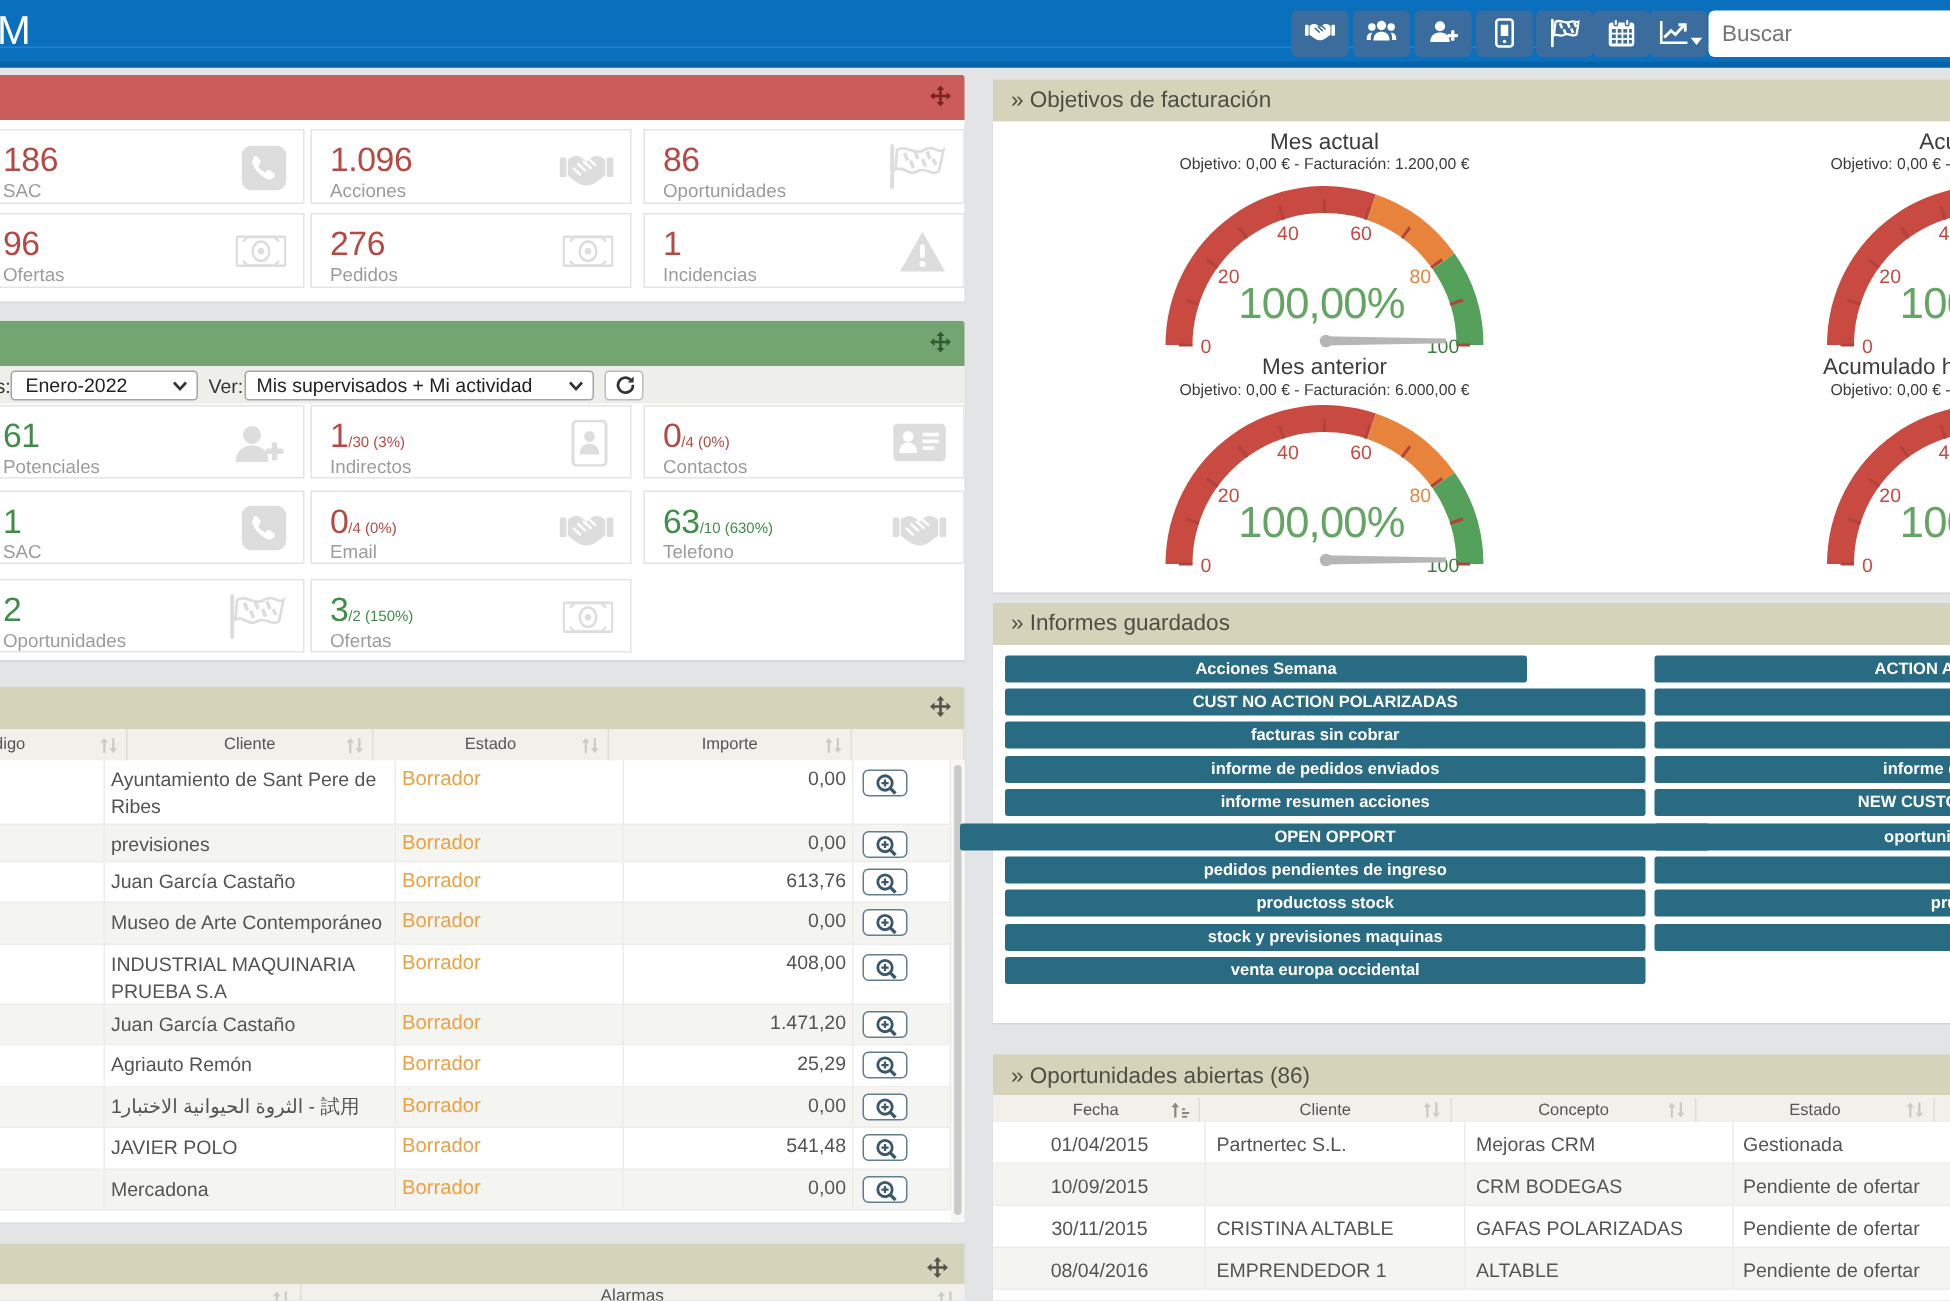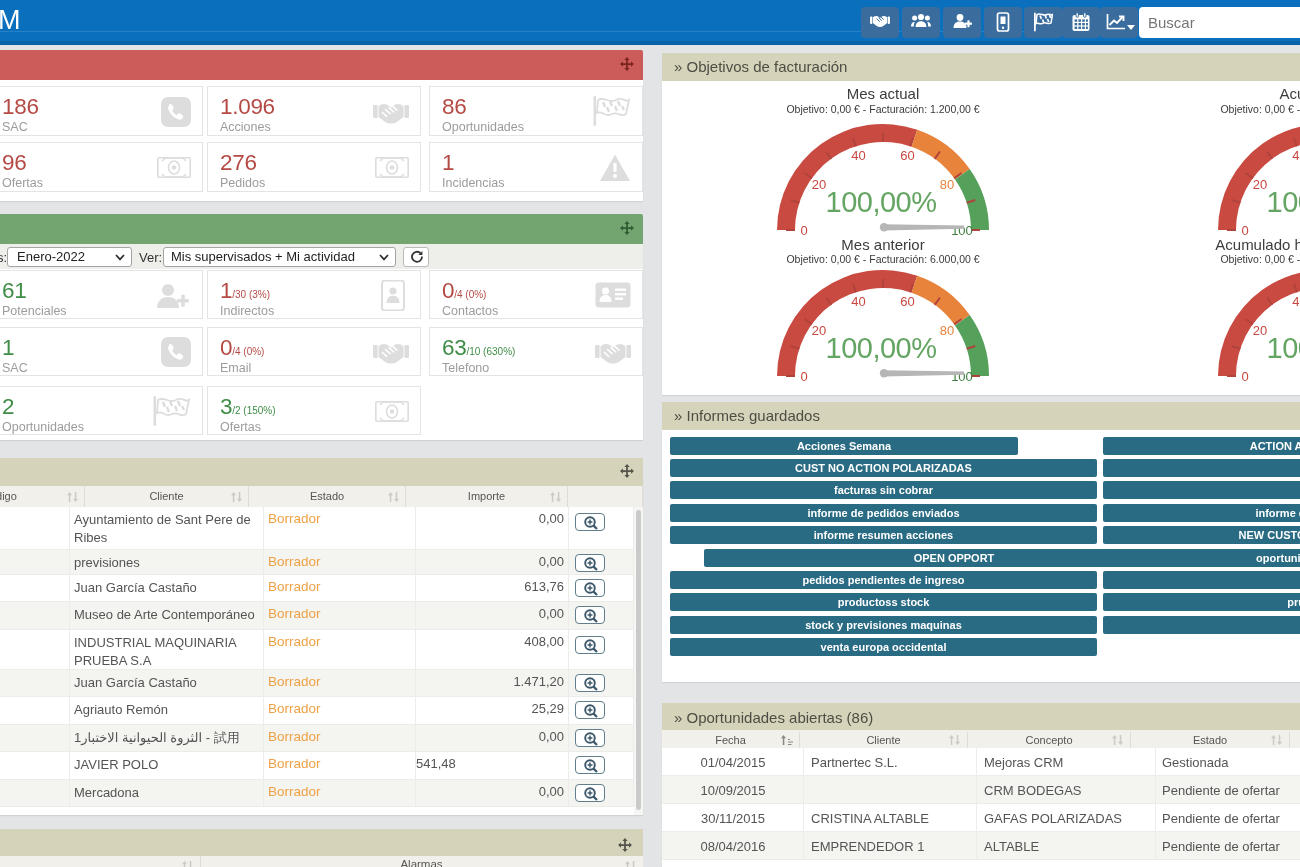--- a/index.html
+++ b/index.html
@@ -426,21 +426,21 @@
     <line x1="7" y1="4.6" x2="7" y2="9.4" stroke="#3b586b" stroke-width="1.5"></line>
   </svg>
 <div class="abs" style="left:-30px;top:752px;width:673px;height:28px;background:#fff"></div>
 <div class="bcell" style="left:-30px;top:752px;width:100px;height:28px"></div>
 <div class="bcell" style="left:70px;top:752px;width:194px;height:28px"></div>
 <div class="bcell" style="left:264px;top:752px;width:152px;height:28px"></div>
 <div class="bcell" style="left:416px;top:752px;width:153px;height:28px"></div>
 <div class="bcell" style="left:569px;top:752px;width:65px;height:28px"></div>
 <div class="abs" style="left:74px;top:756px;width:186px;font-size:13px;color:#545454;line-height:18px">JAVIER POLO</div>
 <div class="abs" style="left:268px;top:756px;font-size:13.5px;color:#efa145">Borrador</div>
-<div class="abs" style="left:416px;top:756px;width:148px;font-size:13px;color:#545454;">541,48</div>
+<div class="abs" style="left:416px;top:756px;width:148px;font-size:13px;color:#545454;text-align:right">541,48</div>
 <div class="abs" style="left:575px;top:756px;width:30px;height:18px;background:#fff;border:1.5px solid #627e8c;border-radius:4px"></div>
 <svg class="abs" style="left:583px;top:758px" width="15" height="15" viewBox="0 0 15 15">
     <circle cx="7" cy="7" r="4.8" fill="none" stroke="#3b586b" stroke-width="1.9"></circle>
     <line x1="10.6" y1="10.6" x2="14" y2="14" stroke="#3b586b" stroke-width="2.2"></line>
     <line x1="4.6" y1="7" x2="9.4" y2="7" stroke="#3b586b" stroke-width="1.5"></line>
     <line x1="7" y1="4.6" x2="7" y2="9.4" stroke="#3b586b" stroke-width="1.5"></line>
   </svg>
 <div class="abs" style="left:-30px;top:780px;width:673px;height:27px;background:#f4f4f1"></div>
 <div class="bcell" style="left:-30px;top:780px;width:100px;height:27px"></div>
 <div class="bcell" style="left:70px;top:780px;width:194px;height:27px"></div>
@@ -582,21 +582,21 @@
     <polygon points="662,289.2 743,290.6 743,293.8 662,295.4" fill="#b6b6b6"></polygon>
     <circle cx="663" cy="292.3" r="4.2" fill="#b6b6b6"></circle>
   </svg>
 <div class="hdr" style="left:662px;top:402px;width:875px;background:#d6d3bb">» Informes guardados</div>
 <div class="panel" style="left:662px;top:430px;width:875px;height:252px"></div>
 <div class="ib" style="left:670px;top:436.5px;width:348px">Acciones Semana</div>
 <div class="ib" style="left:670px;top:458.9px;width:427px">CUST NO ACTION POLARIZADAS</div>
 <div class="ib" style="left:670px;top:481.3px;width:427px">facturas sin cobrar</div>
 <div class="ib" style="left:670px;top:503.7px;width:427px">informe de pedidos enviados</div>
 <div class="ib" style="left:670px;top:526.1px;width:427px">informe resumen acciones</div>
-<div class="ib" style="left:704px;top:548.5px;width:500px">OPEN OPPORT</div>
+<div class="ib" style="left:640px;top:548.5px;width:500px">OPEN OPPORT</div>
 <div class="ib" style="left:670px;top:570.9px;width:427px">pedidos pendientes de ingreso</div>
 <div class="ib" style="left:670px;top:593.3px;width:427px">productoss stock</div>
 <div class="ib" style="left:670px;top:615.7px;width:427px">stock y previsiones maquinas</div>
 <div class="ib" style="left:670px;top:638.1px;width:427px">venta europa occidental</div>
 <div class="ib" style="left:1103px;top:436.5px;width:427px;padding-left:16px">ACTION AGENDA SEMANAL</div>
 <div class="ib" style="left:1103px;top:458.9px;width:427px;padding-left:16px"></div>
 <div class="ib" style="left:1103px;top:481.3px;width:427px;padding-left:16px"></div>
 <div class="ib" style="left:1103px;top:503.7px;width:427px;padding-left:16px">informe de ventas anuales</div>
 <div class="ib" style="left:1103px;top:526.1px;width:427px;padding-left:16px">NEW CUSTOMERS VALLADOLID</div>
 <div class="ib" style="left:1103px;top:548.5px;width:427px;padding-left:16px">oportunidades abiertas 22</div>

